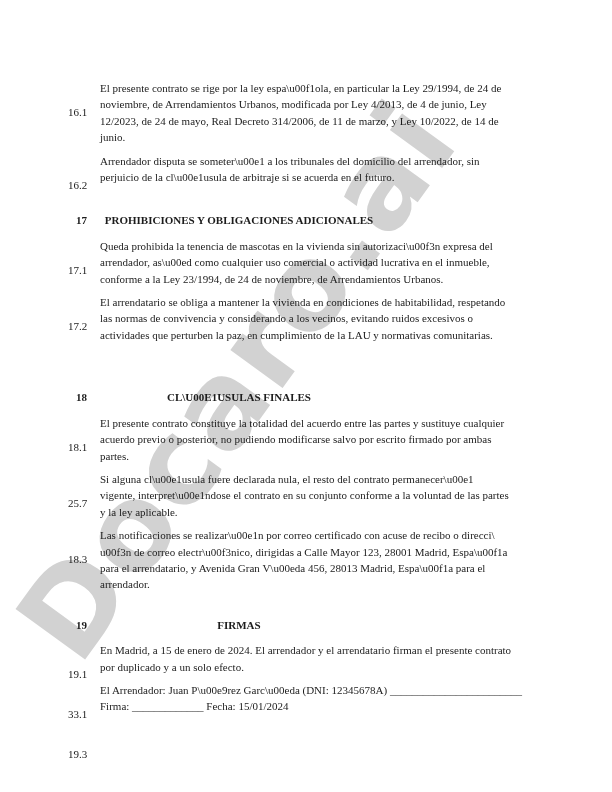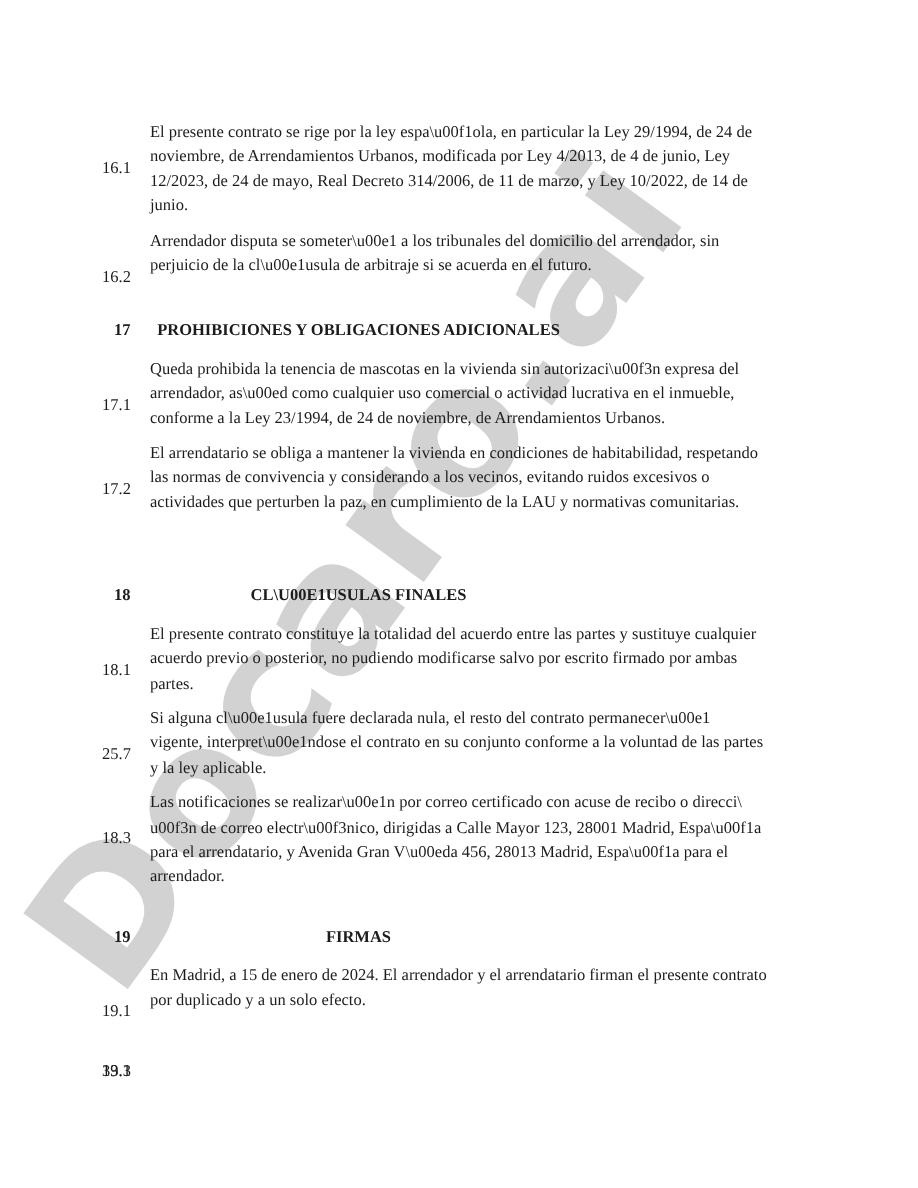--- a/index.html
+++ b/index.html
@@ -137,19 +137,21 @@
       <span class="num">19</span>
       <span class="htext">FIRMAS</span>
     </div>
     <div class="clause">
       <span class="num">19.1</span>
       <p class="text">En Madrid, a 15 de enero de 2024. El arrendador y el arrendatario firman el presente contrato
 por duplicado y a un solo efecto.</p>
     </div>
     <div class="clause">
       <span class="num">33.1</span>
+      <p class="text">El Arrendador: Juan P\u00e9rez Garc\u00eda (DNI: 12345678A) ________________________
+Firma: _____________ Fecha: 15/01/2024</p>
     </div>
     <div class="clause">
       <span class="num">19.3</span>
     </div>
 
   </div>
 </div>
 
 </body></html>

